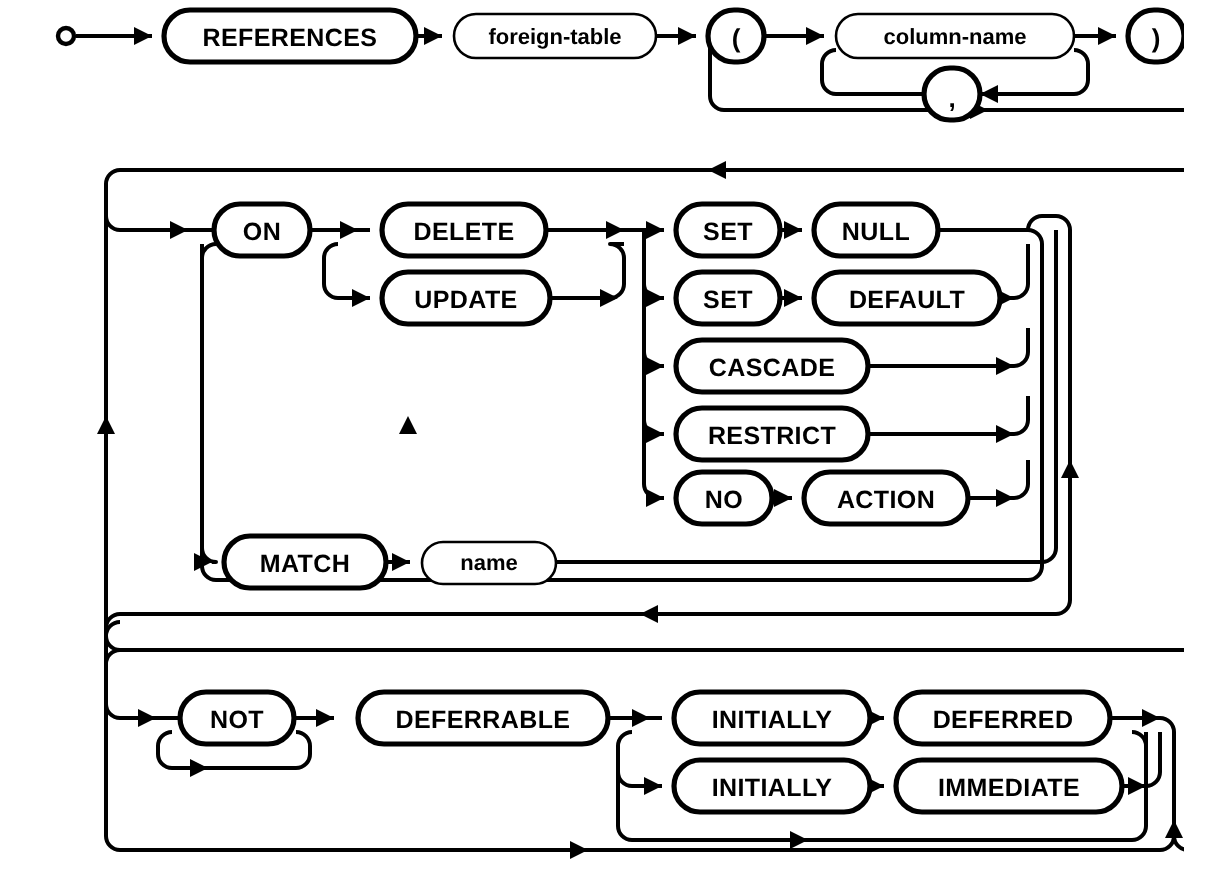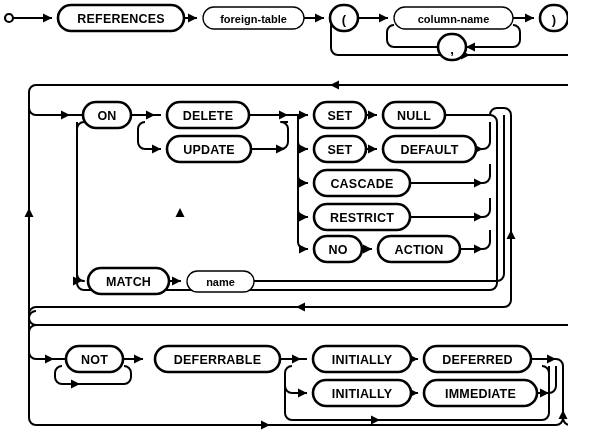--- a/index.html
+++ b/index.html
@@ -2,20 +2,21 @@
 <html><head>
 <meta charset="utf-8">
 <style>
   html,body{margin:0;padding:0;background:#ffffff;}
   #diagram-root{
     position:relative;
     width:568px;height:438px;
     background:#ffffff;
     font-family:"Liberation Sans", sans-serif;
     overflow:hidden;
+    margin-left:24px;
   }
   svg#rr{display:block;width:613px;height:438px;}
   .track{fill:none;stroke:#000000;stroke-width:2;stroke-linecap:butt;stroke-linejoin:round;}
   .term-shape{fill:#ffffff;stroke:#000000;stroke-width:2.6;}
   .nonterm-shape{fill:#ffffff;stroke:#000000;stroke-width:1.3;}
   .term-label{font-family:"Liberation Sans", sans-serif;font-weight:bold;font-size:12.5px;fill:#000000;text-anchor:middle;dominant-baseline:central;letter-spacing:0.2px;}
   .nonterm-label{font-family:"Liberation Sans", sans-serif;font-weight:bold;font-size:11px;fill:#000000;text-anchor:middle;dominant-baseline:central;}
   .punct-label{font-family:"Liberation Sans", sans-serif;font-weight:bold;font-size:13px;fill:#000000;text-anchor:middle;dominant-baseline:central;}
   .arrow{fill:#000000;stroke:none;}
   .endpoint{fill:#ffffff;stroke:#000000;stroke-width:2.2;}

